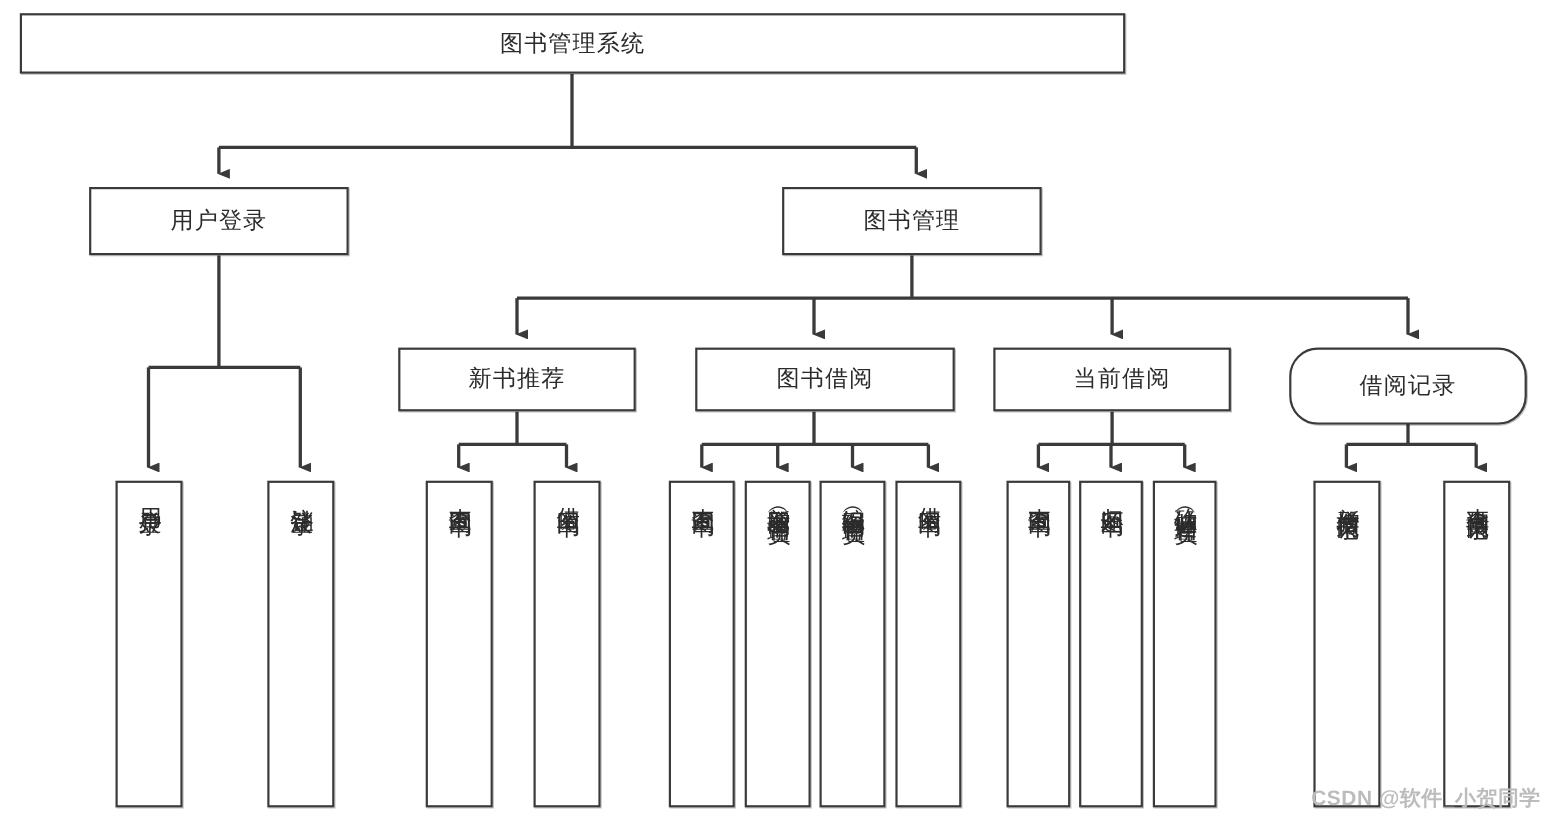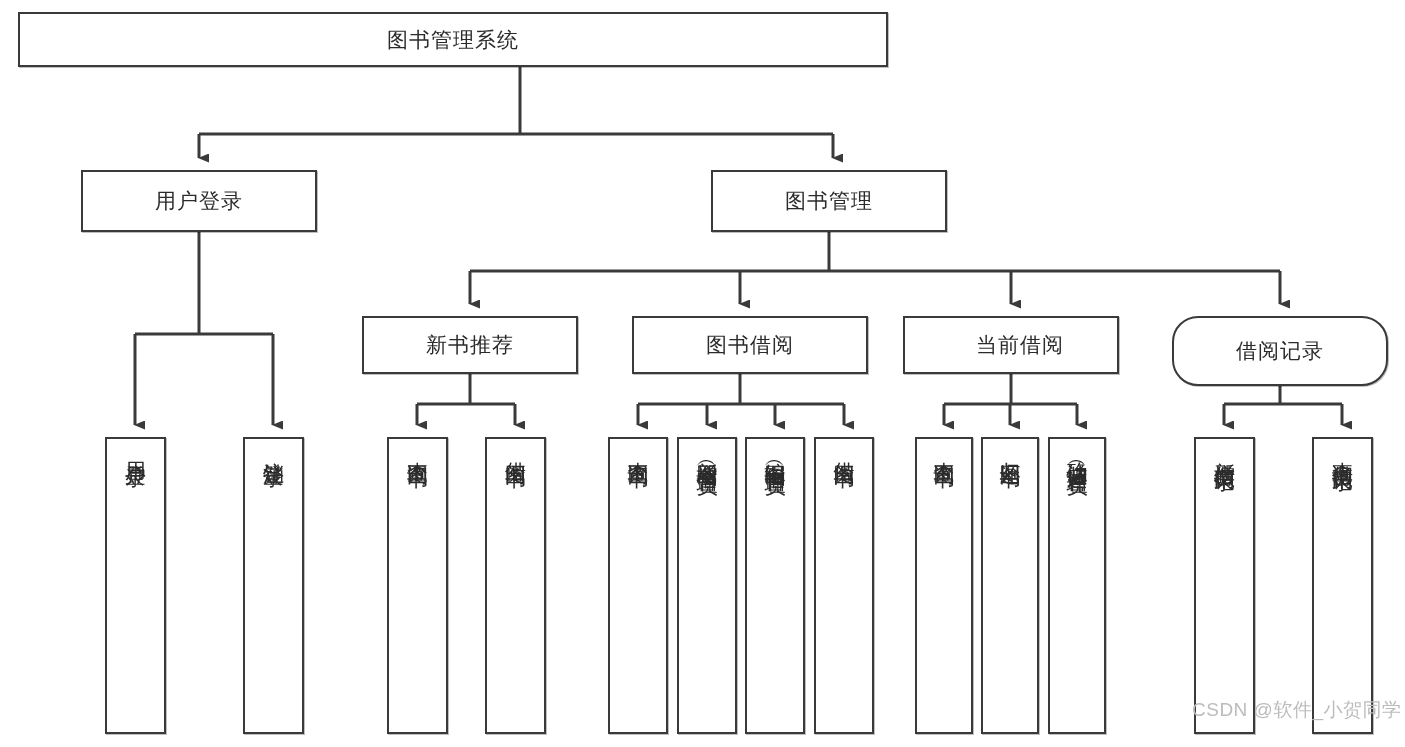--- a/index.html
+++ b/index.html
@@ -112,21 +112,21 @@
       <path d="M1010,404 L1010,425" marker-end="url(#arrow)"></path>
       <path d="M1077,404 L1077,425" marker-end="url(#arrow)"></path>
 
       <path d="M1280,374 L1280,404"></path>
       <path d="M1224,404 L1342,404"></path>
       <path d="M1224,404 L1224,425" marker-end="url(#arrow)"></path>
       <path d="M1342,404 L1342,425" marker-end="url(#arrow)"></path>
     </g>
   </svg>
 
-  <div class="node h" style="left:18px; top:12px; width:870px; height:55px;">
+  <div class="node h" style="left:18px; top:12px; width:1005px; height:55px;">
     <span>图书管理系统</span>
   </div>
 
   <div class="node h" style="left:81px; top:170px; width:236px; height:62px;">
     <span>用户登录</span>
   </div>
   <div class="node h" style="left:711px; top:170px; width:236px; height:62px;justify-content:center;">
     <span>图书管理</span>
   </div>
 
@@ -180,15 +180,15 @@
     <span class="vtext">确认归还（管理员）</span>
   </div>
 
   <div class="node v" style="left:1194px; top:437px; width:61px; height:297px;">
     <span class="vtext">新增借阅记录</span>
   </div>
   <div class="node v" style="left:1312px; top:437px; width:61px; height:297px;">
     <span class="vtext">查询借阅记录</span>
   </div>
 
-  <div class="watermark" style="left:1192px; top:697px;">CSDN @软件_小贺同学</div>
+  <div class="watermark" style="left:1192px; top:713px;font-weight:bold;">CSDN @软件_小贺同学</div>
 
 </div>
 
 </body></html>

